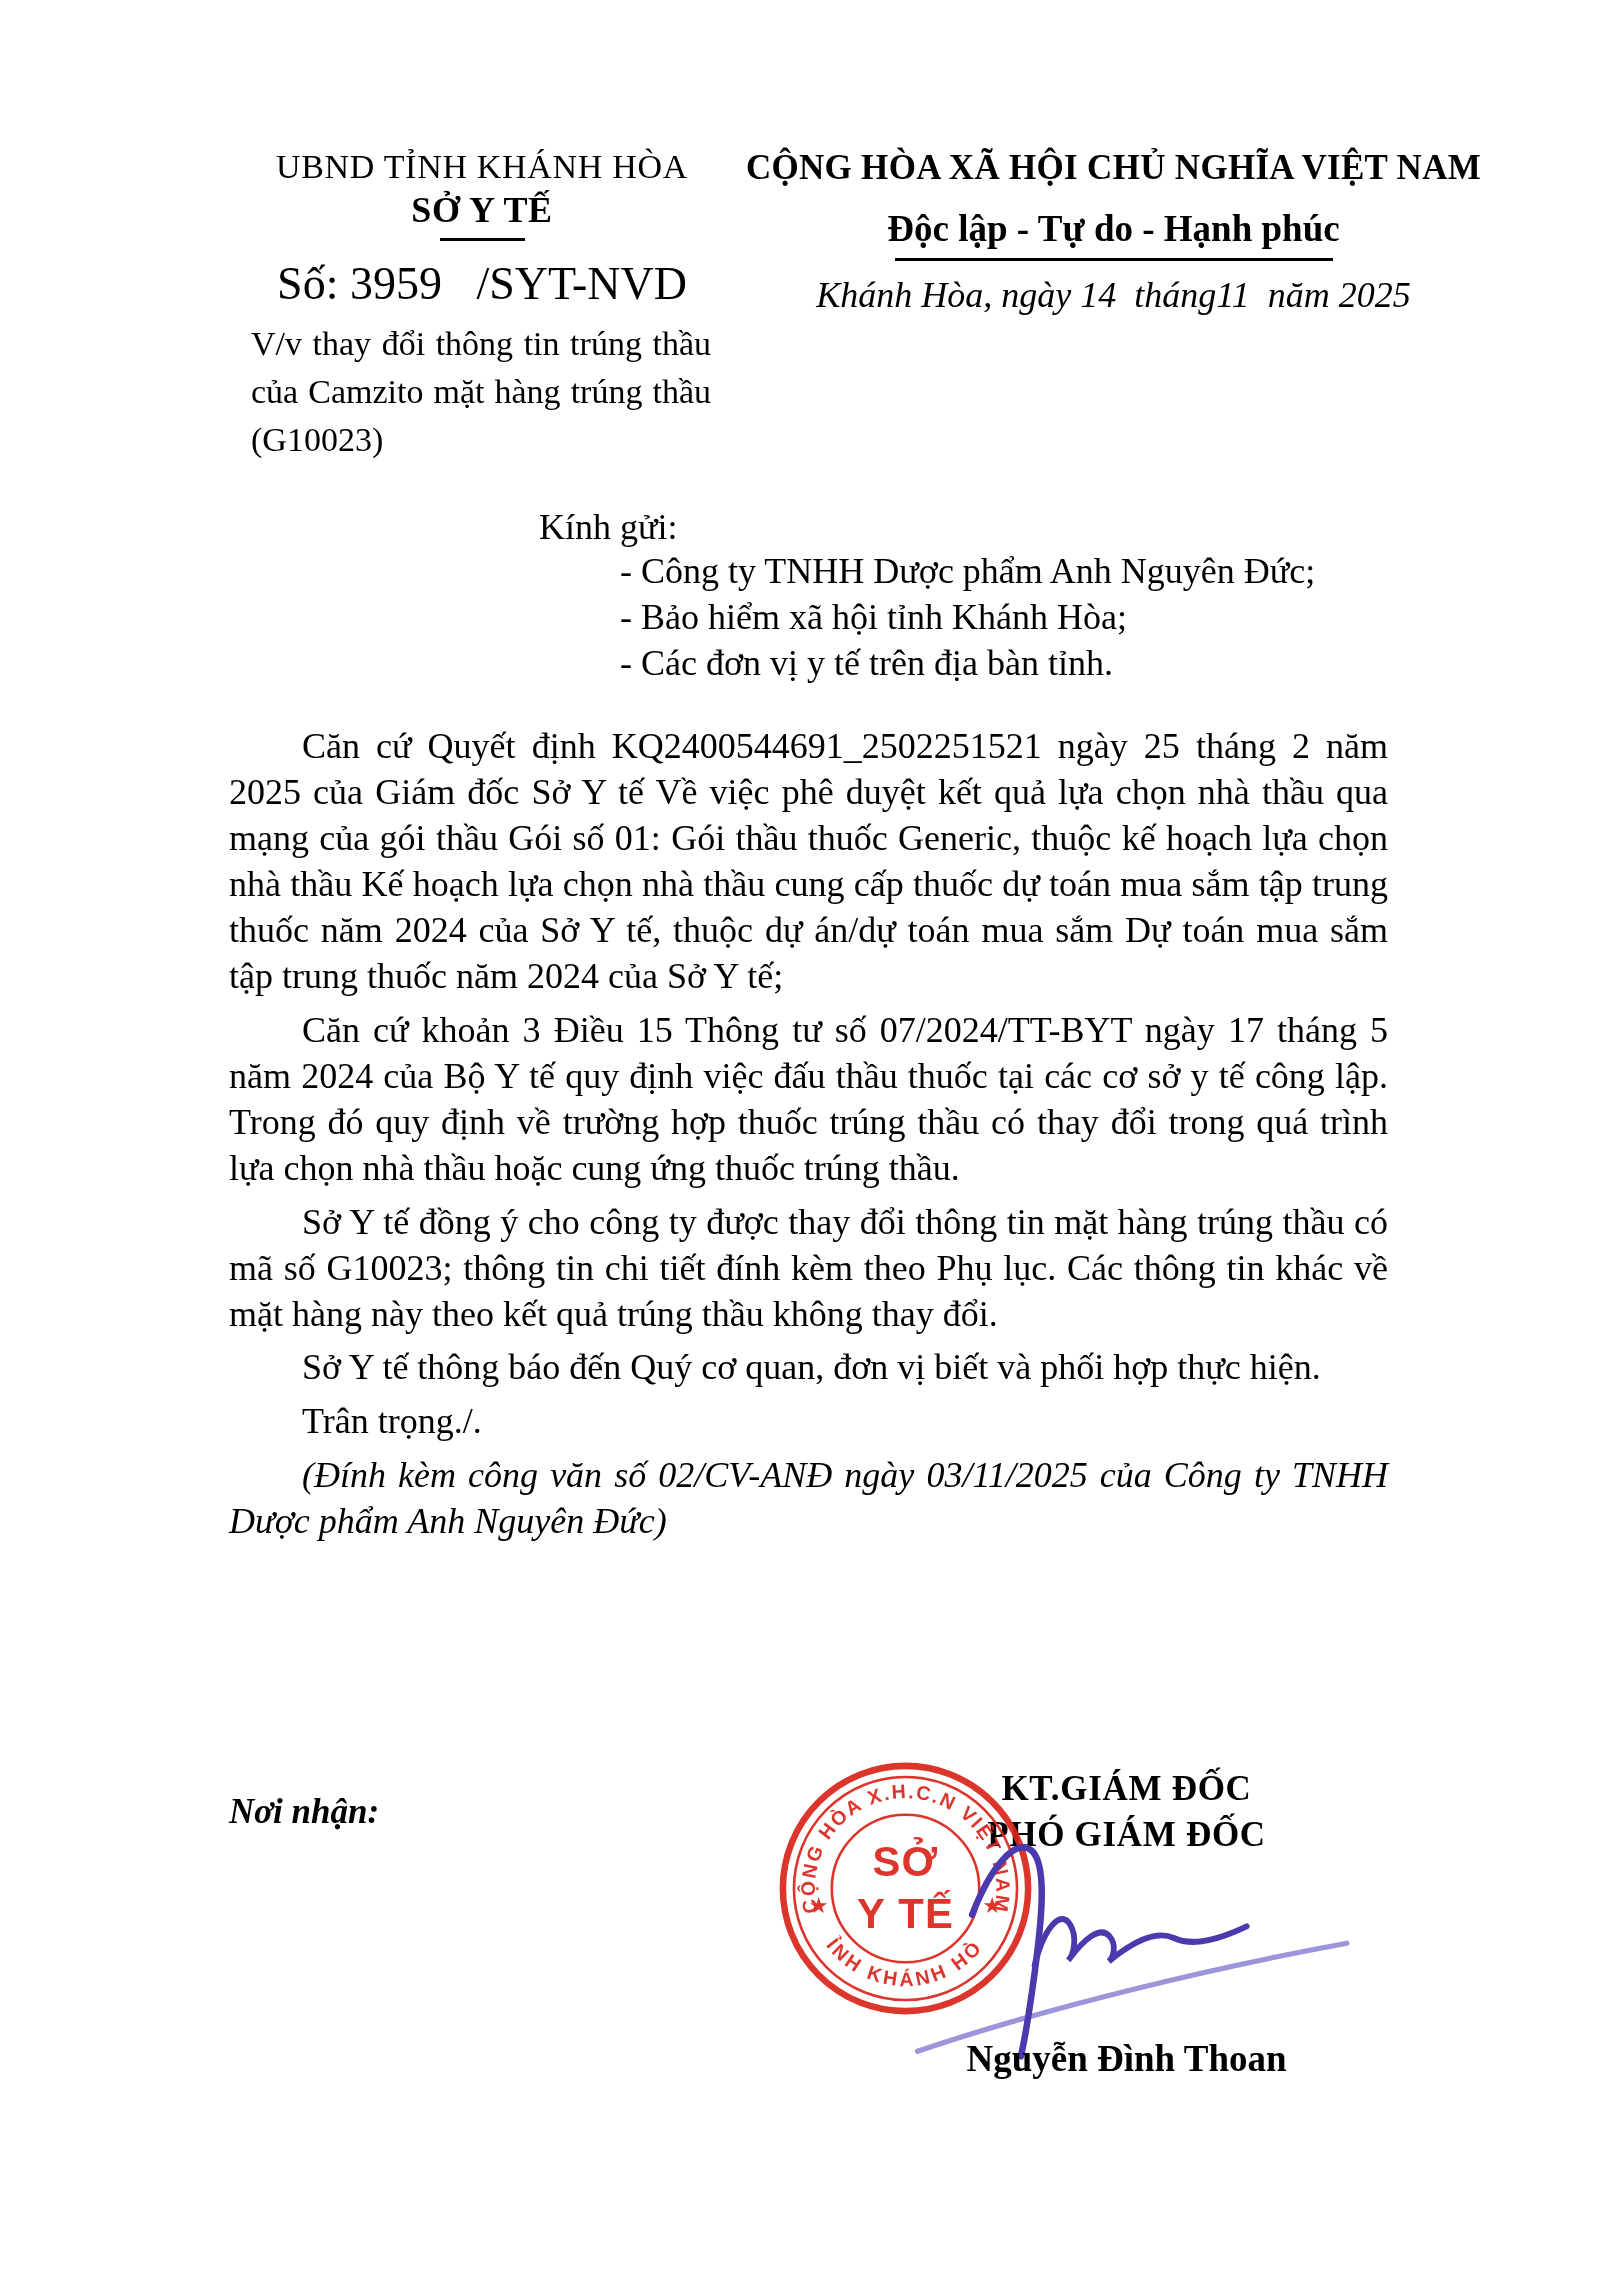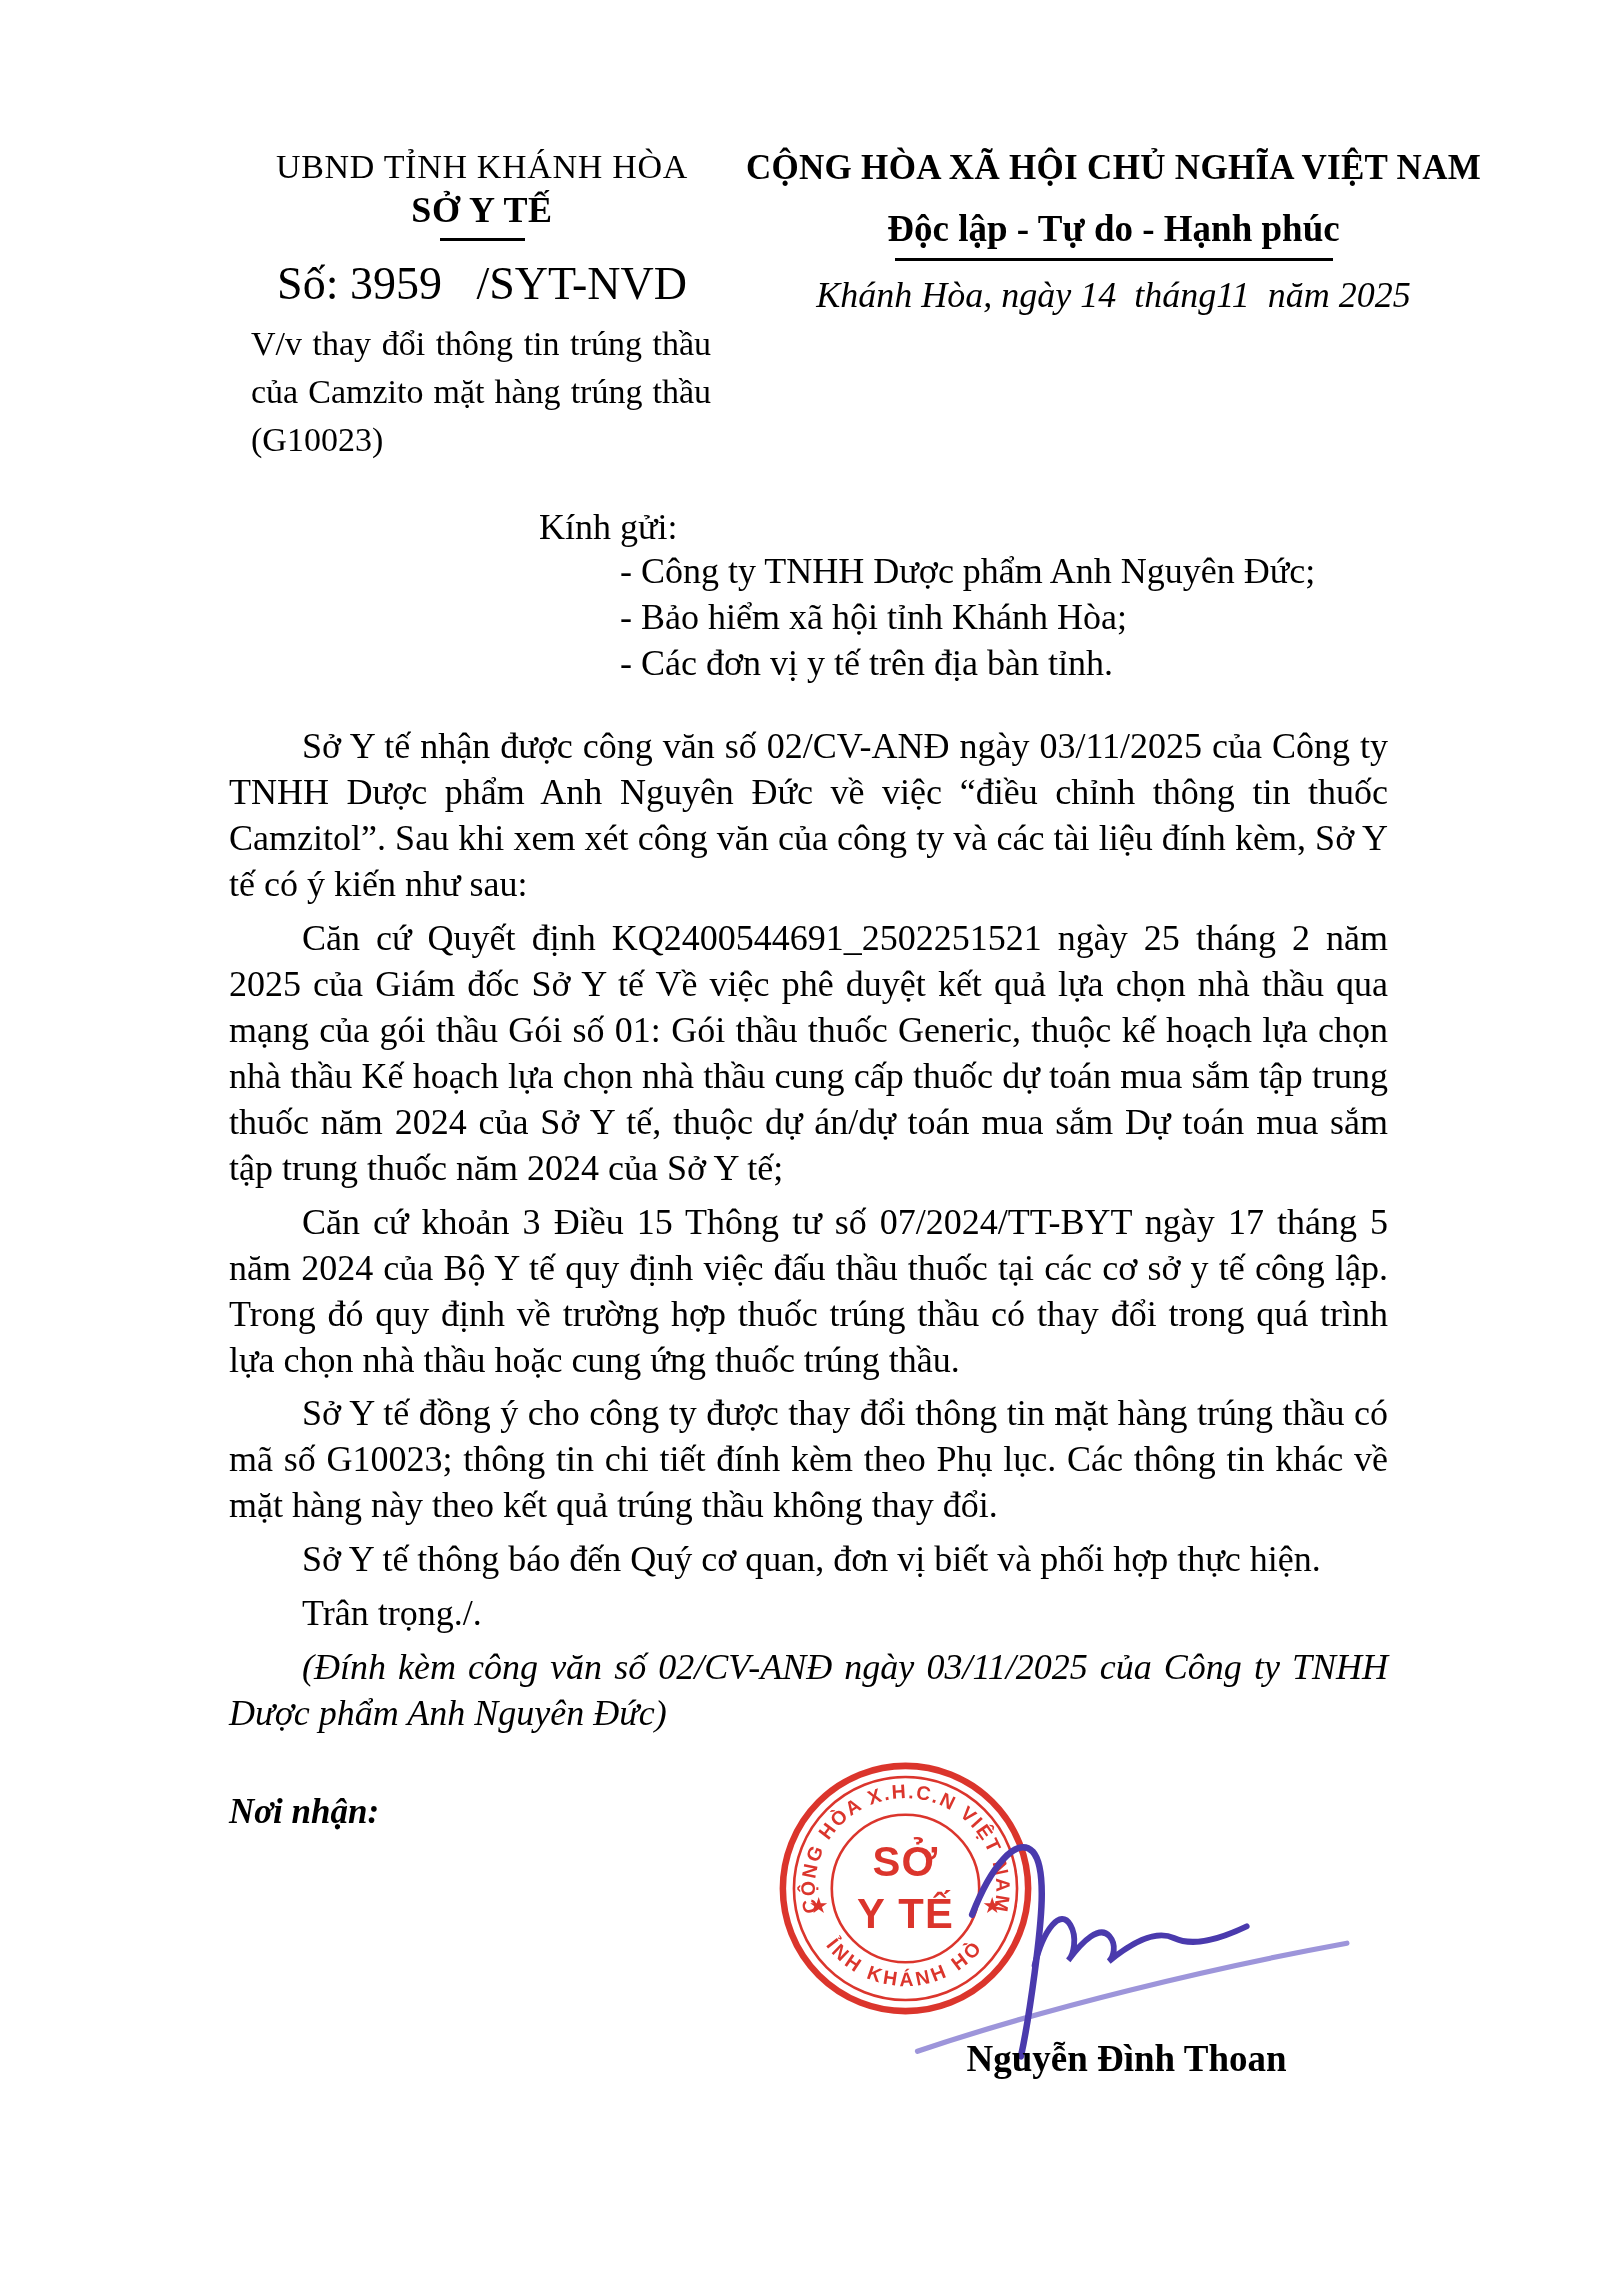--- a/index.html
+++ b/index.html
@@ -70,31 +70,34 @@
   </div>
 
   <div class="abs kinh-gui">Kính gửi:</div>
   <div class="abs recipients">
     <div>- Công ty TNHH Dược phẩm Anh Nguyên Đức;</div>
     <div>- Bảo hiểm xã hội tỉnh Khánh Hòa;</div>
     <div>- Các đơn vị y tế trên địa bàn tỉnh.</div>
   </div>
 
   <div class="abs body-block">
-    <p>Sở Y tế nhận được công văn số 02/CV-ANĐ ngày 03/11/2025 của Công ty TNHH Dược phẩm Anh Nguyên Đức về việc “điều chỉnh thông tin thuốc Camzitol”. Sau khi xem xét công văn của công ty và các tài liệu đính kèm, Sở Y tế có ý kiến như sau:</p>
     <p>Căn cứ Quyết định KQ2400544691_2502251521 ngày 25 tháng 2 năm 2025 của Giám đốc Sở Y tế Về việc phê duyệt kết quả lựa chọn nhà thầu qua mạng của gói thầu Gói số 01: Gói thầu thuốc Generic, thuộc kế hoạch lựa chọn nhà thầu Kế hoạch lựa chọn nhà thầu cung cấp thuốc dự toán mua sắm tập trung thuốc năm 2024 của Sở Y tế, thuộc dự án/dự toán mua sắm Dự toán mua sắm tập trung thuốc năm 2024 của Sở Y tế;</p>
     <p>Căn cứ khoản 3 Điều 15 Thông tư số 07/2024/TT-BYT ngày 17 tháng 5 năm 2024 của Bộ Y tế quy định việc đấu thầu thuốc tại các cơ sở y tế công lập. Trong đó quy định về trường hợp thuốc trúng thầu có thay đổi trong quá trình lựa chọn nhà thầu hoặc cung ứng thuốc trúng thầu.</p>
     <p>Sở Y tế đồng ý cho công ty được thay đổi thông tin mặt hàng trúng thầu có mã số G10023; thông tin chi tiết đính kèm theo Phụ lục. Các thông tin khác về mặt hàng này theo kết quả trúng thầu không thay đổi.</p>
     <p>Sở Y tế thông báo đến Quý cơ quan, đơn vị biết và phối hợp thực hiện.</p>
     <p>Trân trọng./.</p>
     <p class="note">(Đính kèm công văn số 02/CV-ANĐ ngày 03/11/2025 của Công ty TNHH Dược phẩm Anh Nguyên Đức)</p>
   </div>
 
   <div class="abs noi-nhan-label">Nơi nhận:</div>
 
+  <div class="abs sign-titles">
+    <div>KT.GIÁM ĐỐC</div>
+    <div>PHÓ GIÁM ĐỐC</div>
+  </div>
 
   <div class="abs stamp-wrap">
     <svg width="257" height="257" viewBox="0 0 394 394">
       <circle cx="197" cy="197" r="188" fill="none" stroke="#d9261d" stroke-width="10"></circle>
       <circle cx="197" cy="197" r="171" fill="none" stroke="#d9261d" stroke-width="4"></circle>
       <circle cx="197" cy="197" r="113" fill="none" stroke="#d9261d" stroke-width="4"></circle>
       <defs>
         <path id="arcTop" d="M 66,244 A 139,139 0 1 1 328,244" fill="none"></path>
         <path id="arcBottom" d="M 74,283 A 151,151 0 0 0 320,283" fill="none"></path>
       </defs>

